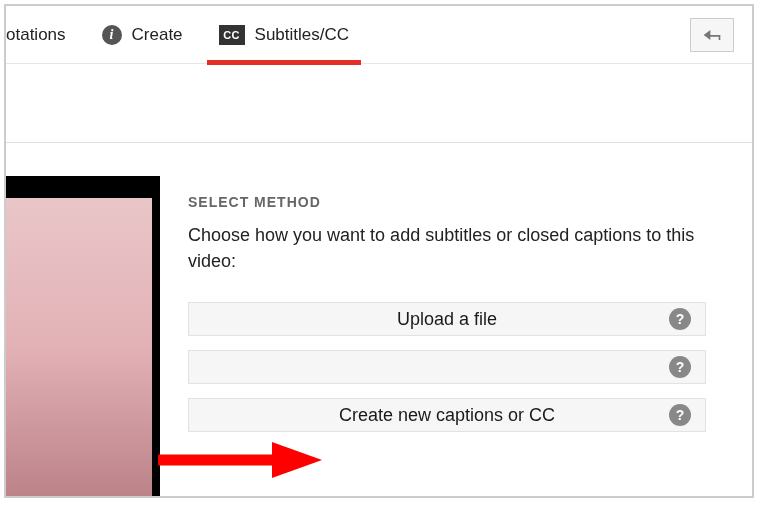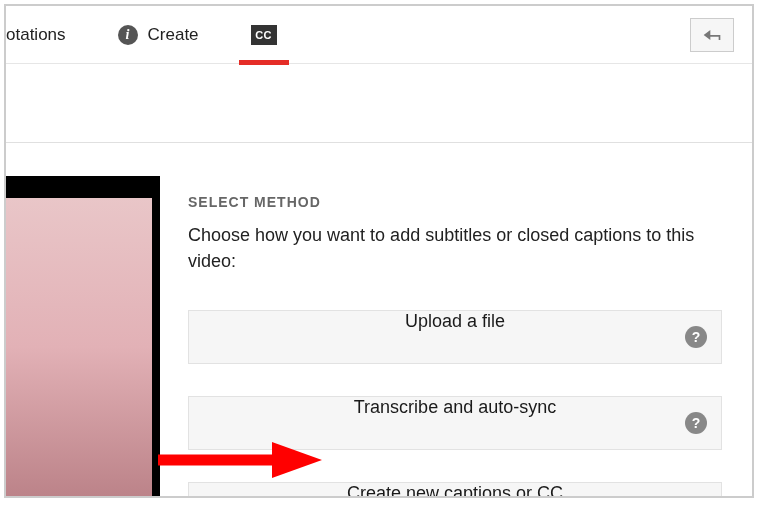--- a/index.html
+++ b/index.html
@@ -25,21 +25,21 @@
       align-items: center;
       height: 58px;
       border-bottom: 1px solid #e6e6e6;
       padding-left: 0;
       position: relative;
     }
     .tabs {
       display: flex;
       align-items: center;
       height: 100%;
-      gap: 16px;
+      gap: 0;
     }
     .tab {
       display: flex;
       align-items: center;
       padding: 0 18px;
       height: 100%;
       cursor: pointer;
       font-size: 17px;
       color: #222;
       position: relative;
@@ -122,44 +122,44 @@
       border-top: 22px solid #000;
       border-right: 8px solid #000;
     }
     .pink {
       flex: 1;
       background: linear-gradient(180deg, #e9c6c8 0%, #e2b1b6 50%, #bc8389 100%);
     }
 
     .methods {
       flex: 1;
-      padding: 18px 30px 0 28px;
+      padding: 18px 46px 0 28px;
     }
     .heading {
       font-size: 14px;
       letter-spacing: 1px;
       color: #666;
       font-weight: 600;
       margin-bottom: 12px;
     }
     .desc {
       font-size: 18px;
       color: #222;
       line-height: 1.45;
-      margin-bottom: 36px;
+      margin-bottom: 28px;
     }
     .method-btn {
       background: #f6f6f6;
       border: 1px solid #e2e2e2;
       width: 100%;
-      height: 54px;
-      display: flex;
-      align-items: flex-start;
-      justify-content: center;
-      margin-bottom: 32px;
+      height: 34px;
+      display: flex;
+      align-items: center;
+      justify-content: center;
+      margin-bottom: 14px;
       position: relative;
       cursor: pointer;
       font-size: 18px;
       color: #1a1a1a;
     }
     .help-icon {
       position: absolute;
       right: 14px;
       top: 50%;
       transform: translateY(-50%);
@@ -193,20 +193,21 @@
     <div class="tabs">
       <div class="tab partial">
         <span>otations</span>
       </div>
       <div class="tab">
         <span class="card-icon">i</span>
         <span>Create</span>
       </div>
       <div class="tab active">
         <span class="cc-icon">CC</span>
+        <span>Subtitles/CC</span>
       </div>
     </div>
     <div class="back-button">
       <svg viewBox="0 0 24 16">
         <path d="M10 2 L2 8 L10 14 L10 10 L20 10 L20 14 L22 14 L22 8 L10 8 Z" fill="#777"></path>
       </svg>
     </div>
   </div>
 
   <div class="divider"></div>
@@ -219,21 +220,20 @@
     <div class="methods">
       <div class="heading">SELECT METHOD</div>
       <div class="desc">Choose how you want to add subtitles or closed captions to this video:</div>
 
       <div class="method-btn">
         <span>Upload a file</span>
         <span class="help-icon">?</span>
       </div>
 
       <div class="method-btn">
-        <span>Transcribe and auto-sync</span>
         <span class="help-icon">?</span>
       </div>
 
       <div class="method-btn">
         <span>Create new captions or CC</span>
         <span class="help-icon">?</span>
       </div>
     </div>
   </div>
 

